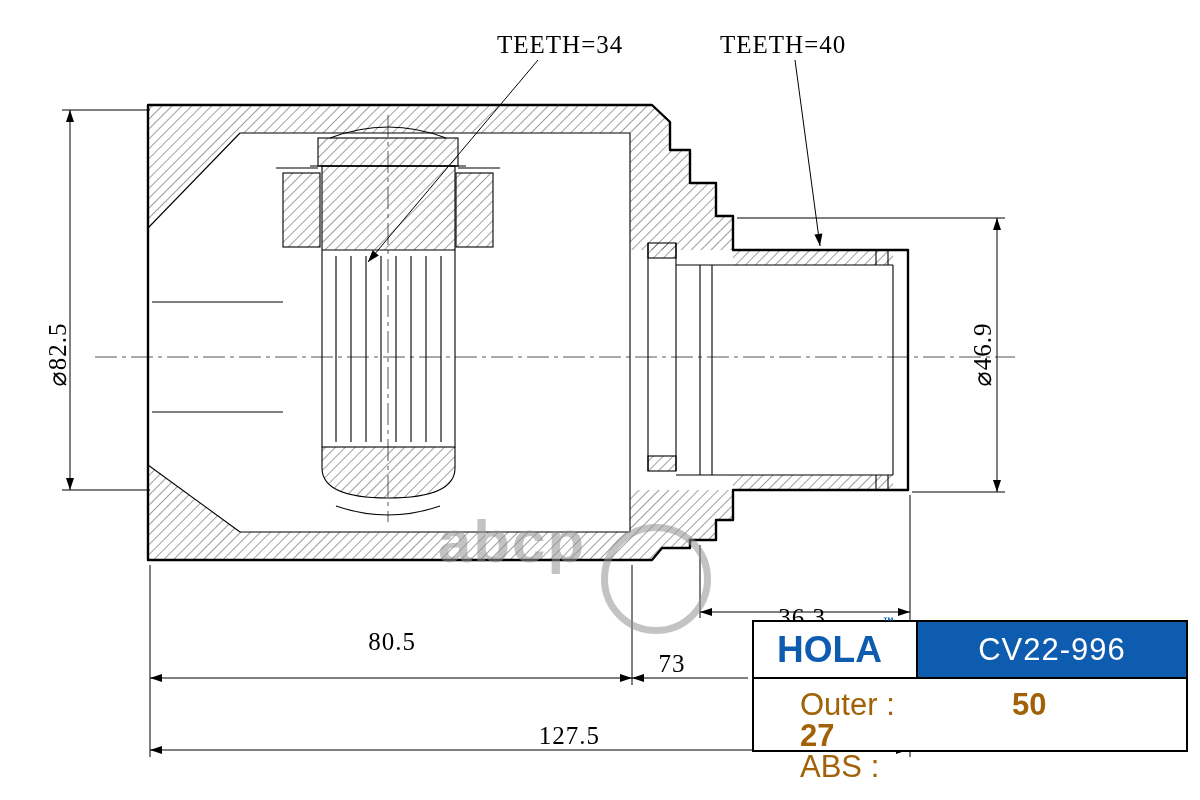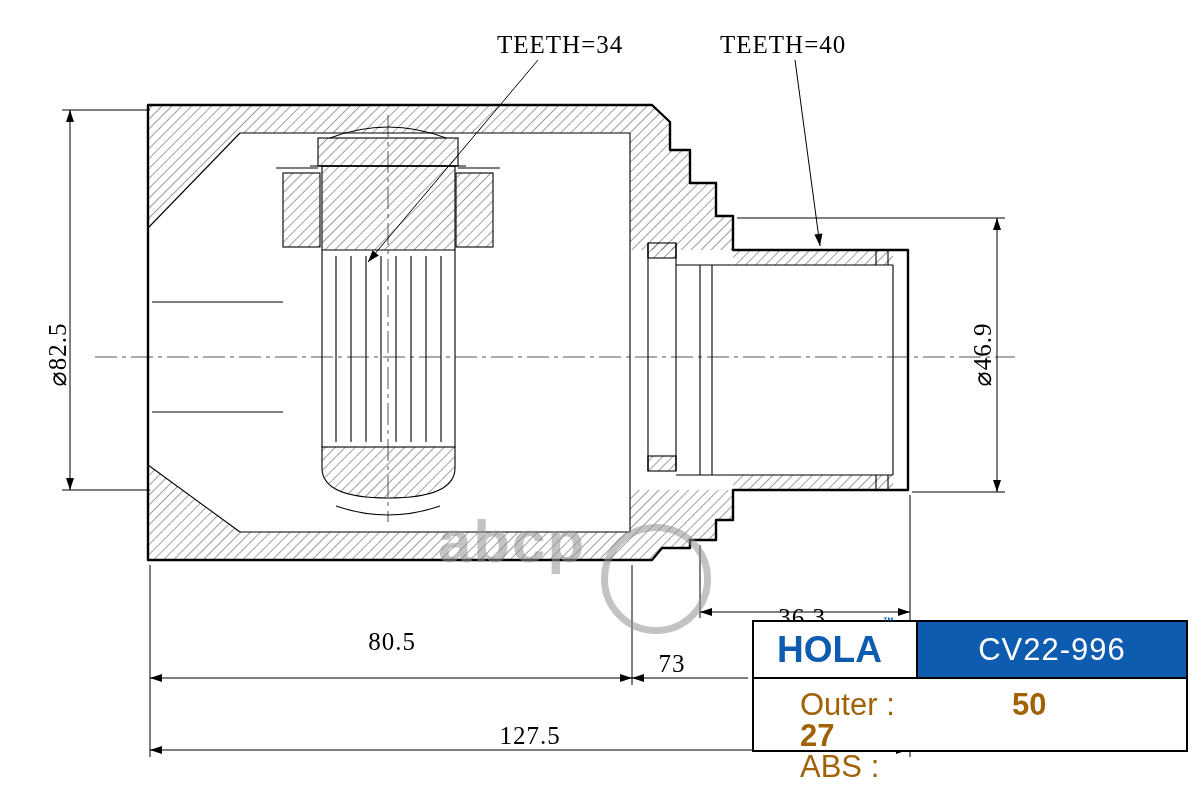--- a/index.html
+++ b/index.html
@@ -153,21 +153,21 @@
   <div class="watermark-ring"></div>
 
   <div class="lbl" style="left:497px;top:31px;text-align:center;">TEETH=34</div>
   <div class="lbl" style="left:720px;top:31px;">TEETH=40</div>
 
   <div class="lbl center rot" style="left:-3px;top:340px;width:120px;">⌀82.5</div>
   <div class="lbl center rot" style="left:922px;top:340px;width:120px;">⌀46.9</div>
   <div class="lbl center" style="left:752px;top:584px;width:100px;margin-top:20px;">36.3</div>
   <div class="lbl center" style="left:642px;top:650px;width:60px;">73</div>
   <div class="lbl center" style="left:332px;top:628px;width:120px;">80.5</div>
-  <div class="lbl center" style="left:460px;top:722px;width:140px;">127.5</div>
+  <div class="lbl center" style="left:460px;top:722px;width:140px;text-align:right;">127.5</div>
 
   <div class="titleblock">
     <div class="tb-header">
       <div class="tb-brandcell">
         <span class="tb-brand" style="color:#0d5caf;"><span>HOLA</span><span class="tb-tm">™</span></span>
       </div>
       <div class="tb-partcell" style="background:#0d5caf;">CV22-996</div>
     </div>
     <div class="tb-body">
       <div class="tb-row">

